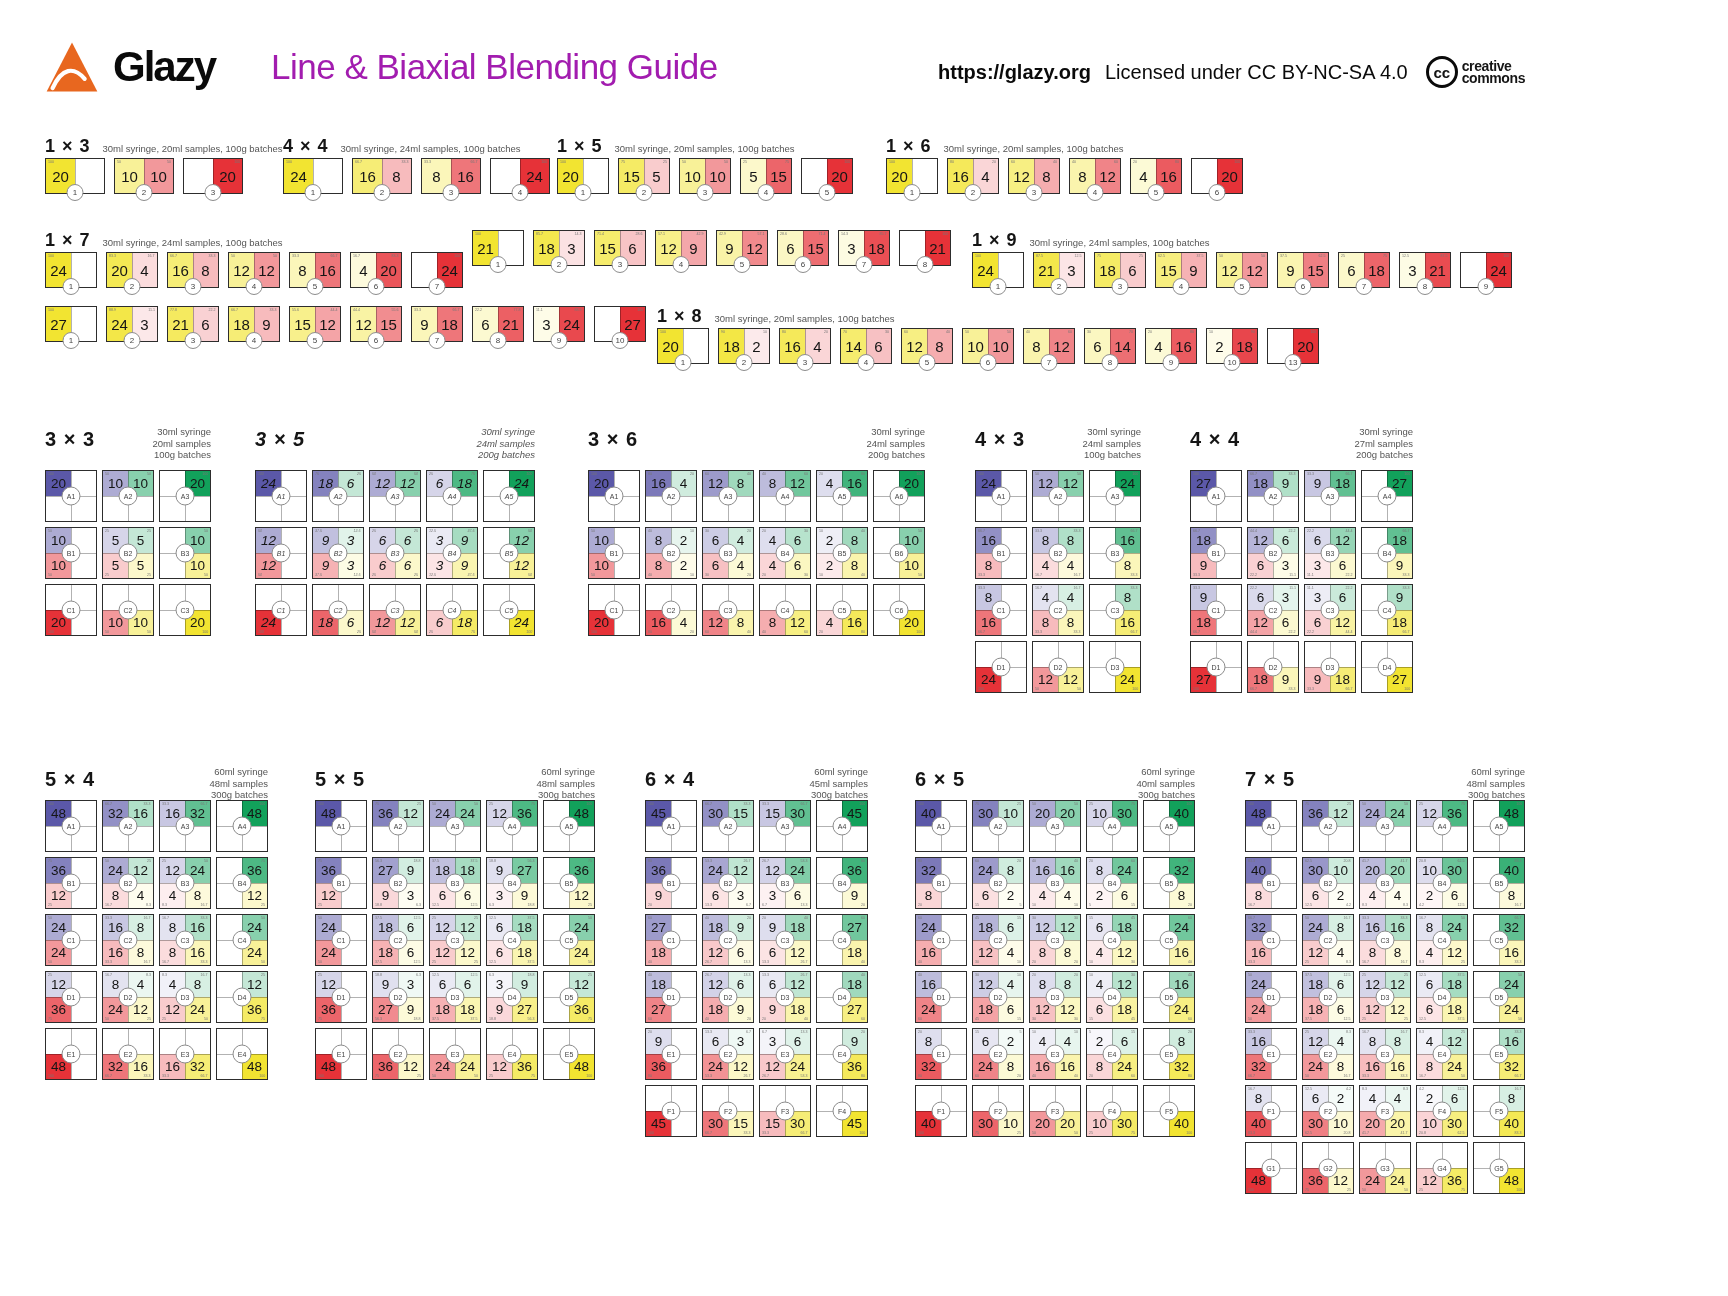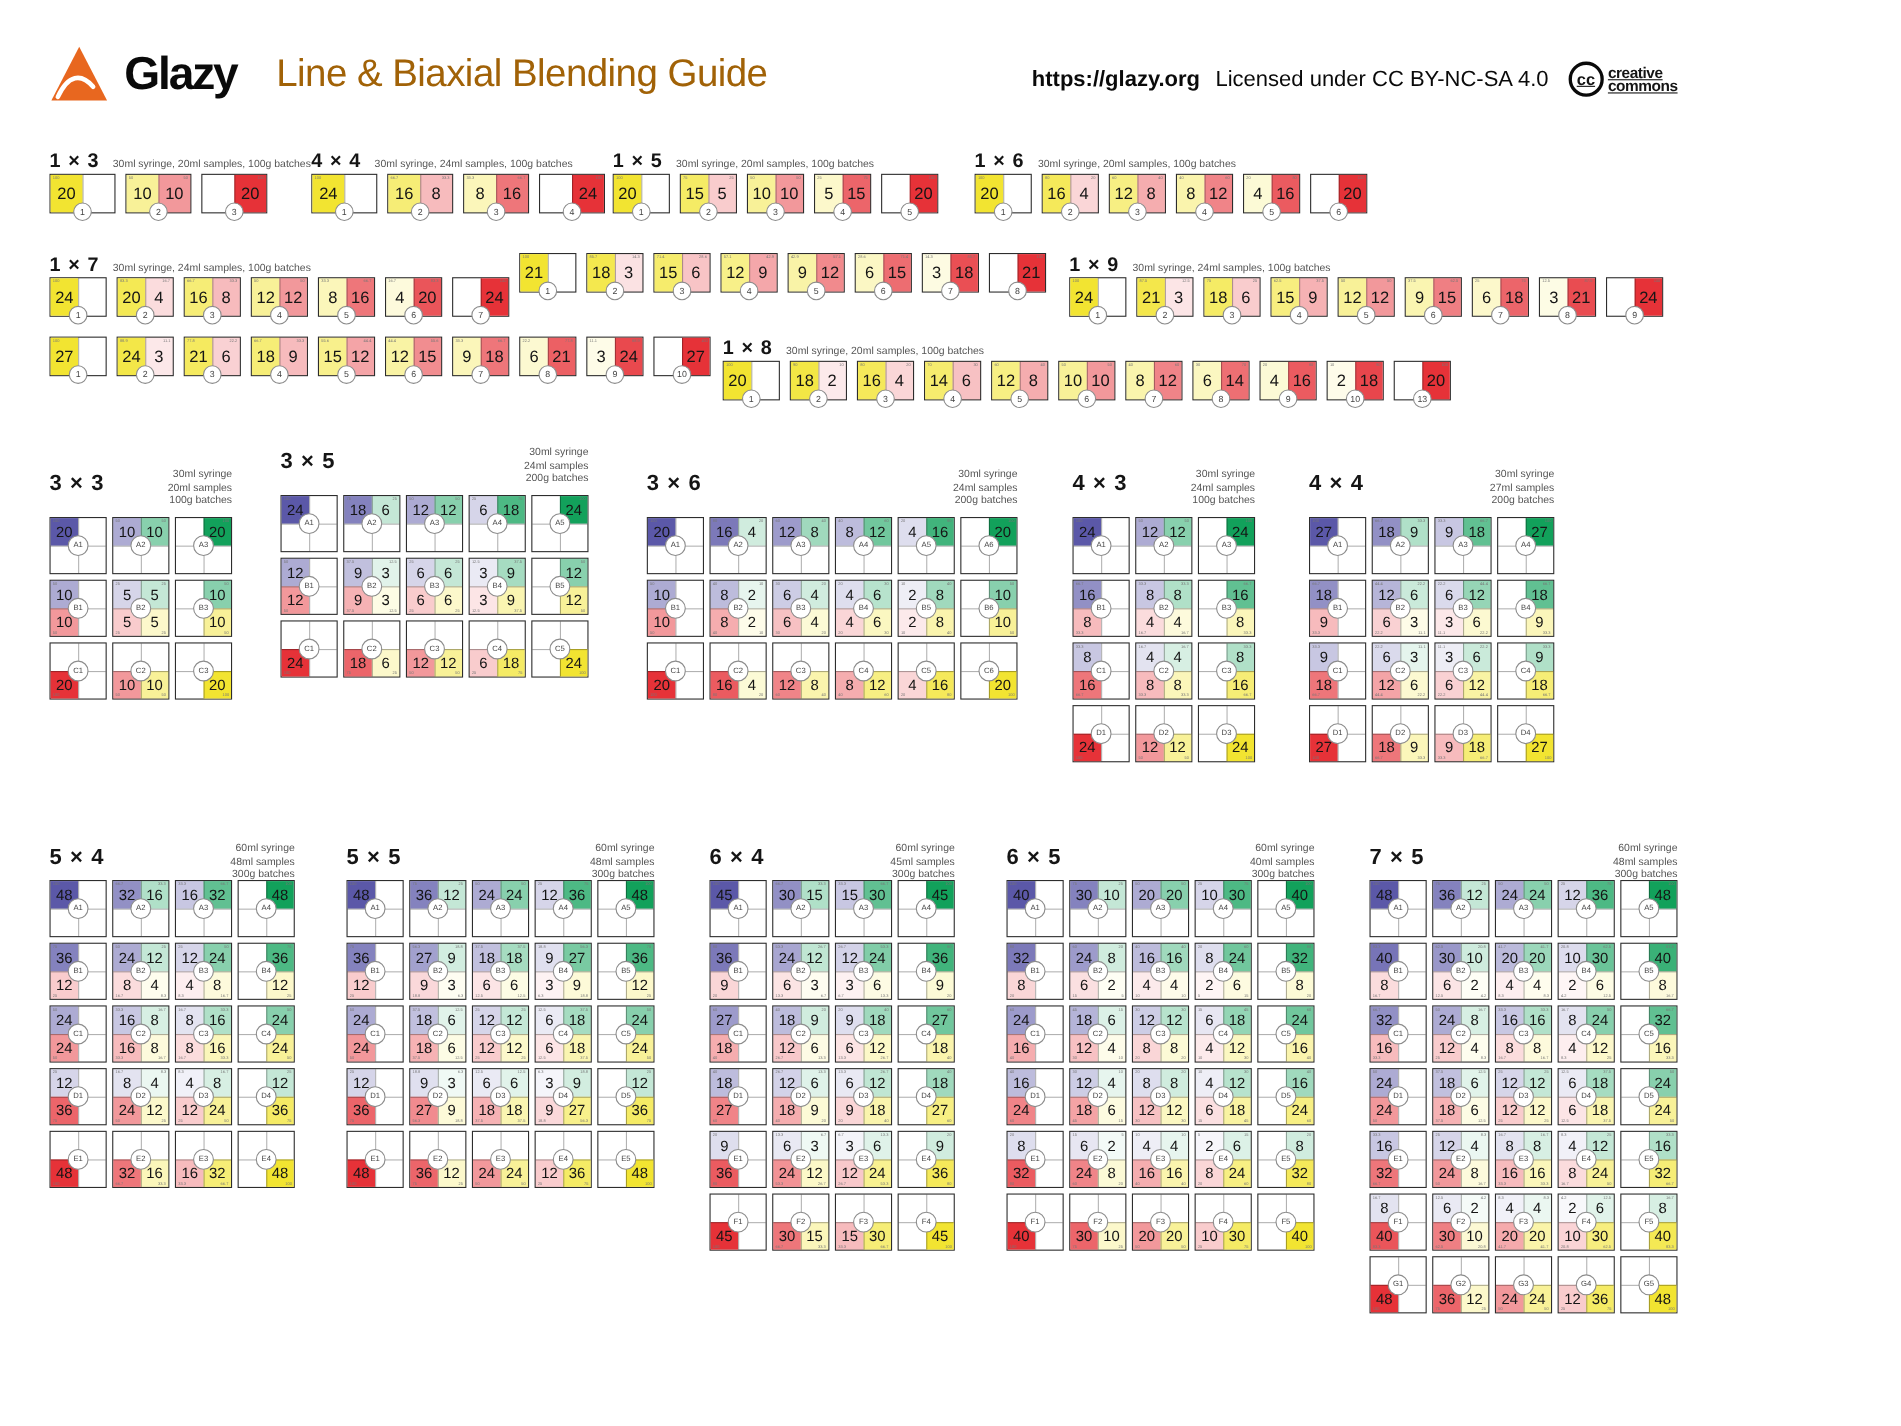--- a/index.html
+++ b/index.html
@@ -2,25 +2,25 @@
 <html><head>
 <meta charset="utf-8">
 <style>
   html,body{margin:0;padding:0;background:#fff;}
   .page{position:relative;width:1728px;height:1296px;background:#fff;overflow:hidden;
         font-family:"Liberation Sans",sans-serif;color:#151515;}
   
   .hdr{position:absolute;left:45px;top:38px;display:flex;align-items:center;height:58px;}
   .logo{width:54px;height:54px;margin-right:14px;}
   .brand{font-size:42px;font-weight:700;letter-spacing:-2px;color:#0a0a0a;}
-  .doc-title{font-size:35px;font-weight:400;letter-spacing:-0.5px;color:#a16207;margin-left:36px;}
+  .doc-title{font-size:35px;font-weight:400;letter-spacing:-0.5px;color:#a21caf;margin-left:56px;}
   .hdr-right{position:absolute;left:938px;top:52px;display:flex;align-items:center;height:40px;}
   .url{font-size:20px;font-weight:700;color:#0a0a0a;}
   .lic{font-size:20px;font-weight:400;color:#0a0a0a;margin-left:14px;}
-  .ccbadge{display:flex;align-items:center;margin-left:18px;text-decoration:underline;}
+  .ccbadge{display:flex;align-items:center;margin-left:18px;}
   .cc-circle{width:26px;height:26px;border:3px solid #0a0a0a;border-radius:50%;display:flex;
              align-items:center;justify-content:center;font-size:15px;font-weight:700;}
   .cc-words{display:flex;flex-direction:column;margin-left:4px;font-size:14px;font-weight:700;
             line-height:12px;letter-spacing:-0.4px;}
   
   .block{position:absolute;}
   
   .lb-head{display:flex;align-items:baseline;height:22px;}
   .lb-title{font-size:18px;font-weight:700;letter-spacing:1px;white-space:nowrap;}
   .lb-info{font-size:9.5px;color:#555;margin-left:12px;white-space:nowrap;}
@@ -735,21 +735,21 @@
             <div class="q bl"></div>
             <div class="q br" style="background: rgb(242, 228, 49);">20</div>
             <div class="xline"></div>
             <div class="yline"></div>
             <div class="pct br">100</div>
             <div class="lblc">C3</div>
           </div>
         </div>
       </div>
     </div>
-    <div class="block" style="left: 255px; top: 408px;">
+    <div class="block" style="left: 255px; top: 428px; font-style: italic;">
       <div class="bx-head" style="width: 280px; height: 42px;">
         <div class="bx-title">3 × 5</div>
         <div class="bx-info">
           <div>30ml syringe</div>
           <div>24ml samples</div>
           <div>200g batches</div>
         </div>
       </div>
       <div class="bgrid">
         <div class="brow">

